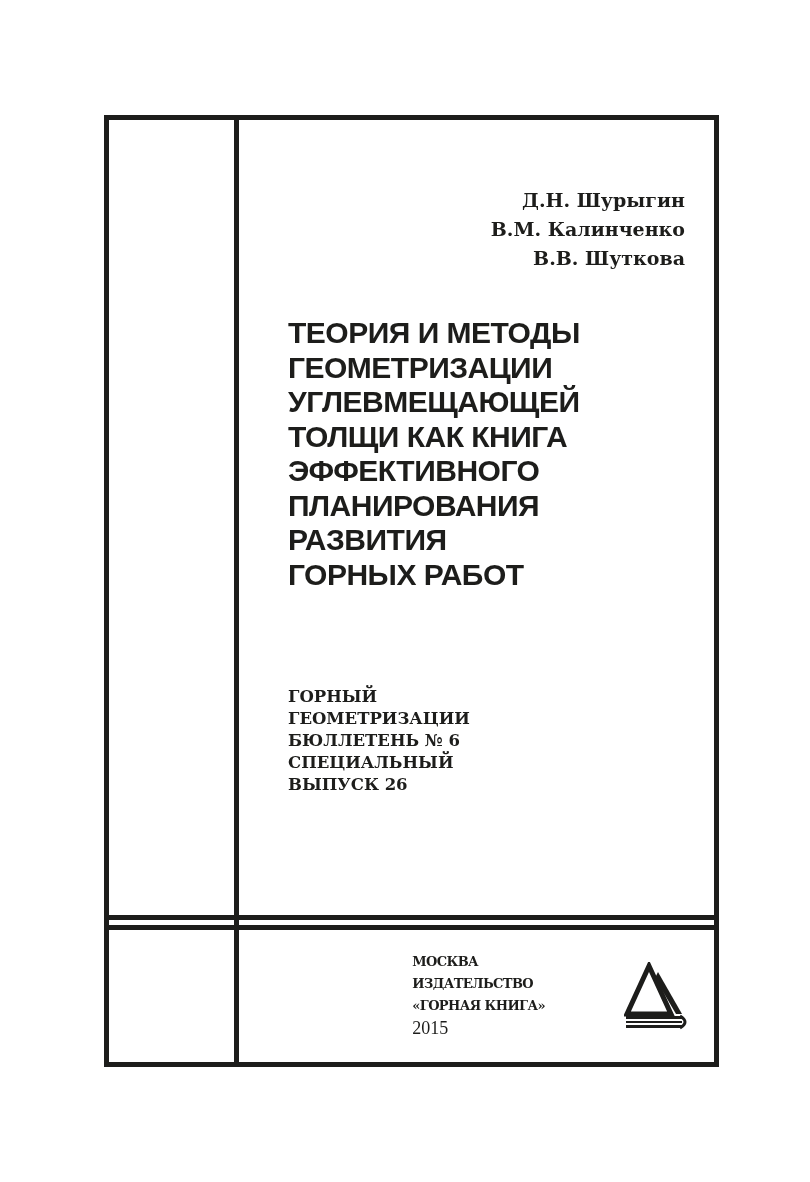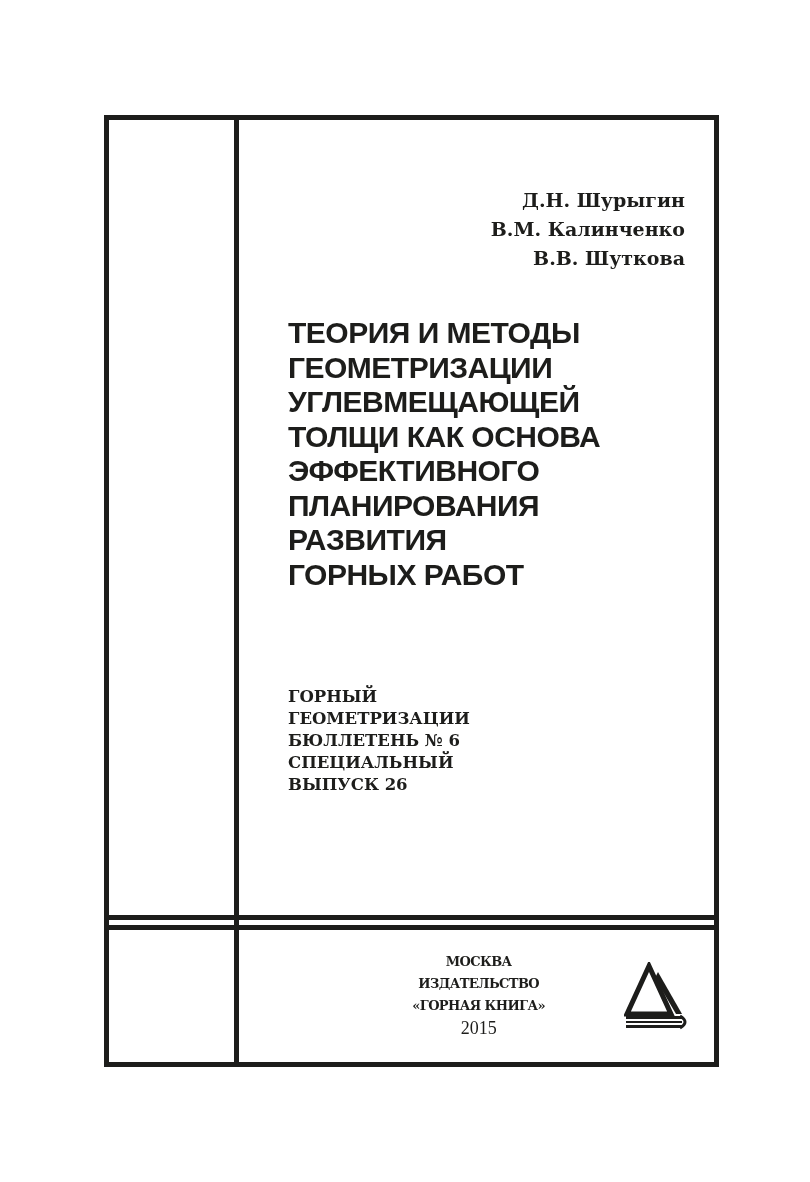--- a/index.html
+++ b/index.html
@@ -15,21 +15,21 @@
   .title {
     position: absolute; left: 288px; top: 316px;
     font-family: Liberation Sans, sans-serif; font-weight: bold; font-size: 30px;
     line-height: 34.5px; letter-spacing: -0.5px; transform: scaleX(1.0);
   }
   .series {
     position: absolute; left: 288px; top: 686px;
     font-family: "DejaVu Serif", serif; font-weight: bold; font-size: 16.5px; line-height: 22px;
   }
   .publisher {
-    position: absolute; right: 265px; top: 951px; text-align: center;
+    position: absolute; right: 265px; top: 951px; text-align: left;
     font-family: "DejaVu Serif", serif; font-weight: bold; font-size: 13px; line-height: 22px;
     letter-spacing: -0.6px;
   }
   .year {
     font-weight: normal; font-size: 18px; letter-spacing: 0; font-family: "Liberation Serif", serif;
   }
   .logo { position: absolute; left: 624px; top: 962px; width: 70px; width: 70px; height: 68px; }
 </style>
 </head>
 <body>
@@ -45,21 +45,21 @@
 <div class="authors">
   <div>Д.Н. Шурыгин</div>
   <div>В.М. Калинченко</div>
   <div>В.В. Шуткова</div>
 </div>
 
 <div class="title">
   <div>ТЕОРИЯ И МЕТОДЫ</div>
   <div>ГЕОМЕТРИЗАЦИИ</div>
   <div>УГЛЕВМЕЩАЮЩЕЙ</div>
-  <div>ТОЛЩИ КАК ОСНОВА</div>
+  <div>ТОЛЩИ КАК КНИГА</div>
   <div>ЭФФЕКТИВНОГО</div>
   <div>ПЛАНИРОВАНИЯ</div>
   <div>РАЗВИТИЯ</div>
   <div>ГОРНЫХ РАБОТ</div>
 </div>
 
 <div class="series">
   <div>ГОРНЫЙ</div>
   <div>ГЕОМЕТРИЗАЦИИ</div>
   <div>БЮЛЛЕТЕНЬ № 6</div>

